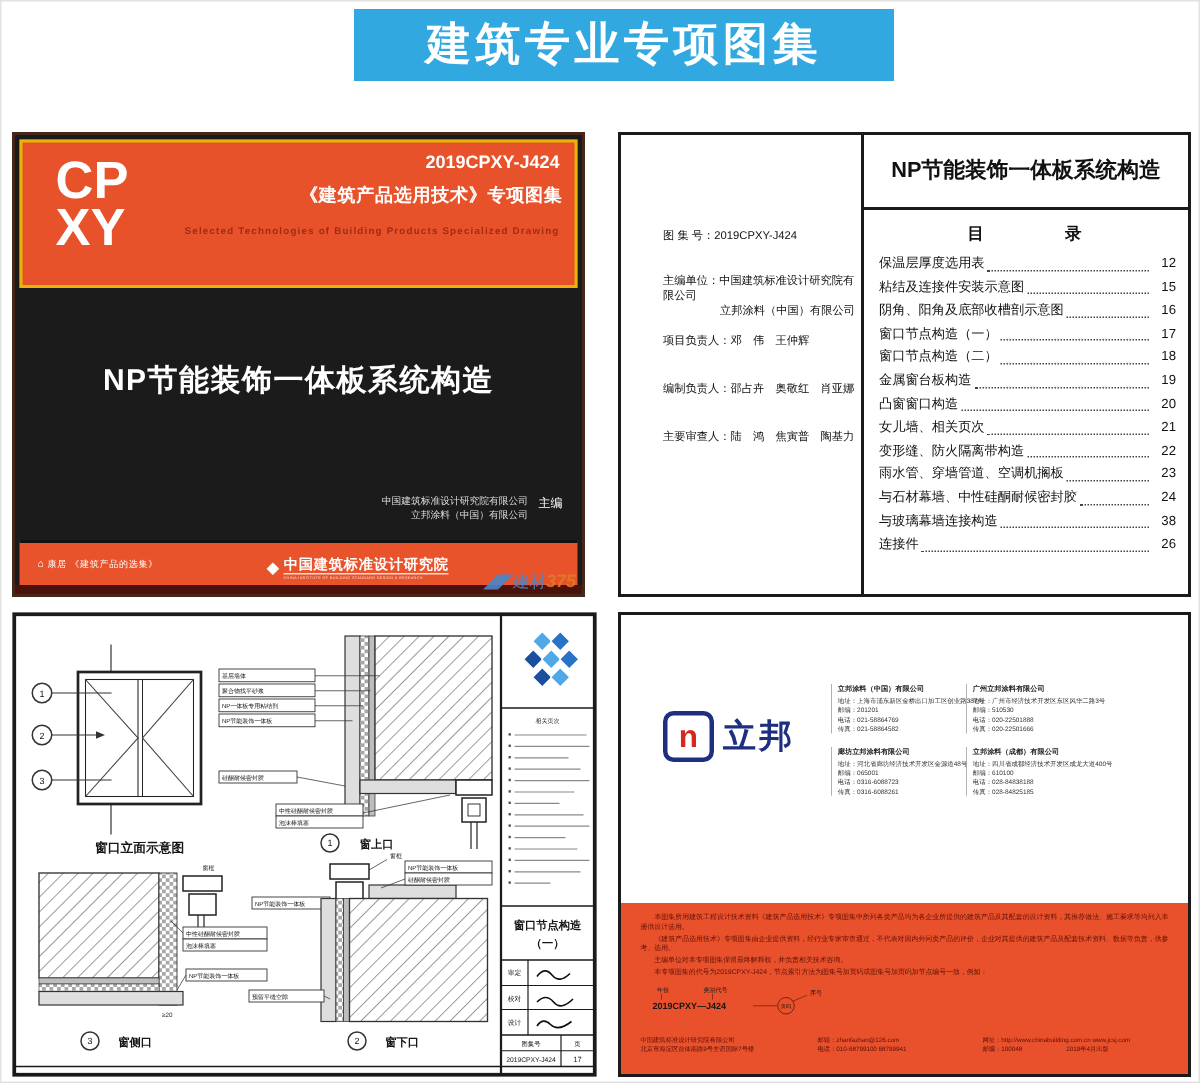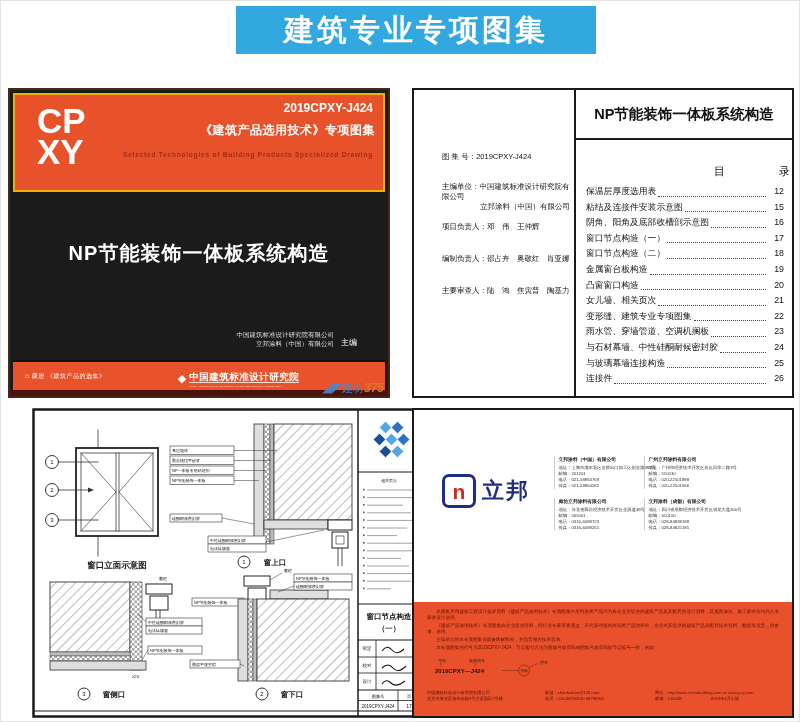--- a/index.html
+++ b/index.html
@@ -16,21 +16,21 @@
   .panel{position:absolute;box-sizing:border-box;background:#fff;}
 
   
   #p1{left:8px;top:88px;width:382px;height:310px;background:#1b1b1b;border:2px solid #46281a;}
   .cover-band{position:absolute;left:3px;right:3px;top:3px;height:95px;background:#E8522A;border:2px solid #eab308;}
   .cpxy{position:absolute;left:22px;top:10px;color:#fff;font-weight:bold;font-size:35px;line-height:31px;letter-spacing:0px;}
   .cover-code{position:absolute;right:10px;top:6px;color:#fff;font-weight:bold;font-size:12px;}
   .cover-series{position:absolute;right:8px;top:27px;color:#fff;font-weight:bold;font-size:12px;letter-spacing:0.5px;}
   .cover-series-en{position:absolute;right:10px;top:56px;color:#9e2c16;font-size:6.5px;font-weight:bold;letter-spacing:0.8px;}
   .cover-title{position:absolute;left:0;right:0;top:150px;text-align:center;color:#fff;font-weight:bold;font-size:20px;letter-spacing:1px;}
-  .cover-credits{position:absolute;right:31px;top:240px;display:flex;align-items:flex-end;}
+  .cover-credits{position:absolute;right:13px;top:240px;display:flex;}
   .credit-lines{text-align:right;color:#ddd;font-size:6.5px;line-height:9px;}
   .credit-role{color:#fff;font-size:8px;margin-left:7px;}
   .cover-strip{position:absolute;left:3px;right:3px;top:270px;height:30px;background:#E8532B;border-top:2px solid #111;}
   .cover-strip-left{position:absolute;left:12px;top:10px;color:#fff;font-size:6px;letter-spacing:0.5px;}
   .strip-icon{font-size:7px;margin-right:2px;}
   .cover-strip-right{position:absolute;right:10px;top:4px;display:flex;align-items:center;}
   .csr-icon{color:#fff;font-size:11px;margin-right:3px;}
   .csr-name{color:#fff;font-weight:bold;font-size:9.5px;letter-spacing:0.5px;border-bottom:1px solid rgba(255,255,255,.8);}
   .csr-sub{display:block;color:#fff;opacity:.8;font-size:5px;transform:scale(.5);transform-origin:0 0;width:200%;letter-spacing:0.5px;white-space:nowrap;}
   .cover-maroon{position:absolute;left:0;right:0;bottom:0;height:6px;background:#4a120b;}
@@ -41,29 +41,29 @@
 
   
   #p2{left:412px;top:88px;width:382px;height:310px;border:2px solid #1a1a1a;}
   .p2-divider{position:absolute;left:160px;top:0;bottom:0;width:2px;background:#1a1a1a;}
   .p2-left{position:absolute;left:0;top:0;width:160px;bottom:0;font-size:7.5px;line-height:10px;}
   .field{position:absolute;left:10px;right:0;margin-left:18px;}
   .f-atlas{top:62px;} .f-chief{top:92px;} .f-pm{top:132px;} .f-comp{top:164px;} .f-review{top:196px;}
   .chief-l2{padding-left:38px;}
   .p2-right{position:absolute;left:162px;right:0;top:0;bottom:0;}
   .p2-title{height:48px;border-bottom:2px solid #1a1a1a;text-align:center;font-weight:bold;font-size:14.5px;line-height:48px;}
-  .p2-heading{text-align:right;font-weight:normal;font-size:11px;margin-top:24px;letter-spacing:2px;}
+  .p2-heading{text-align:center;font-weight:bold;font-size:11px;margin-top:8px;letter-spacing:2px;}
   .toc-list{padding:5px 8px 0 10px;}
   .toc-row{display:flex;align-items:flex-end;font-size:8.8px;line-height:15.6px;color:#111;}
   .t-label{white-space:nowrap;}
   .t-dots{flex:1;border-bottom:1.6px dotted #444;margin:0 2px 3px 2px;min-width:8px;}
   .t-page{width:16px;text-align:right;}
 
   
-  #p3{left:8px;top:408px;width:318px;height:310px;margin-left:24px;}
+  #p3{left:8px;top:408px;width:318px;height:310px;}
   #p3 svg{display:block;}
   svg text{font-family:"Liberation Sans","DejaVu Sans",sans-serif;fill:#161616;} .t4{font-size:4px;} .t42{font-size:4.2px;} .t45{font-size:4.5px;}
   .t5{font-size:5px;} .t6{font-size:6px;} .t7b{font-size:7.5px;font-weight:bold;}
   .t85b{font-size:8.5px;font-weight:bold;}
 
   
   #p4{left:412px;top:408px;width:382px;height:310px;border:2px solid #1a1a1a;}
   .np-logo{position:absolute;left:28px;top:64px;display:flex;align-items:center;}
   .np-mark{width:28px;height:28px;border:3px solid #1d2f7e;border-radius:7px;background:#fff;display:flex;align-items:center;justify-content:center;font-weight:bold;color:#d6281e;font-size:21px;line-height:1;}
   .np-name{margin-left:6px;font-size:22px;font-weight:bold;color:#1d2f7e;letter-spacing:2px;}
@@ -184,41 +184,41 @@
     <span class="t-page">20</span>
   </div>
 
   <div class="toc-row">
     <span class="t-label">女儿墙、相关页次</span>
     <span class="t-dots"></span>
     <span class="t-page">21</span>
   </div>
 
   <div class="toc-row">
-    <span class="t-label">变形缝、建筑专业专项图集</span>
+    <span class="t-label">变形缝、防火隔离带构造</span>
     <span class="t-dots"></span>
     <span class="t-page">22</span>
   </div>
 
   <div class="toc-row">
     <span class="t-label">雨水管、穿墙管道、空调机搁板</span>
     <span class="t-dots"></span>
     <span class="t-page">23</span>
   </div>
 
   <div class="toc-row">
     <span class="t-label">与石材幕墙、中性硅酮耐候密封胶</span>
     <span class="t-dots"></span>
     <span class="t-page">24</span>
   </div>
 
   <div class="toc-row">
     <span class="t-label">与玻璃幕墙连接构造</span>
     <span class="t-dots"></span>
-    <span class="t-page">25</span>
+    <span class="t-page">38</span>
   </div>
 
   <div class="toc-row">
     <span class="t-label">连接件</span>
     <span class="t-dots"></span>
     <span class="t-page">26</span>
   </div>
 </div>
   </div>
 </div>

